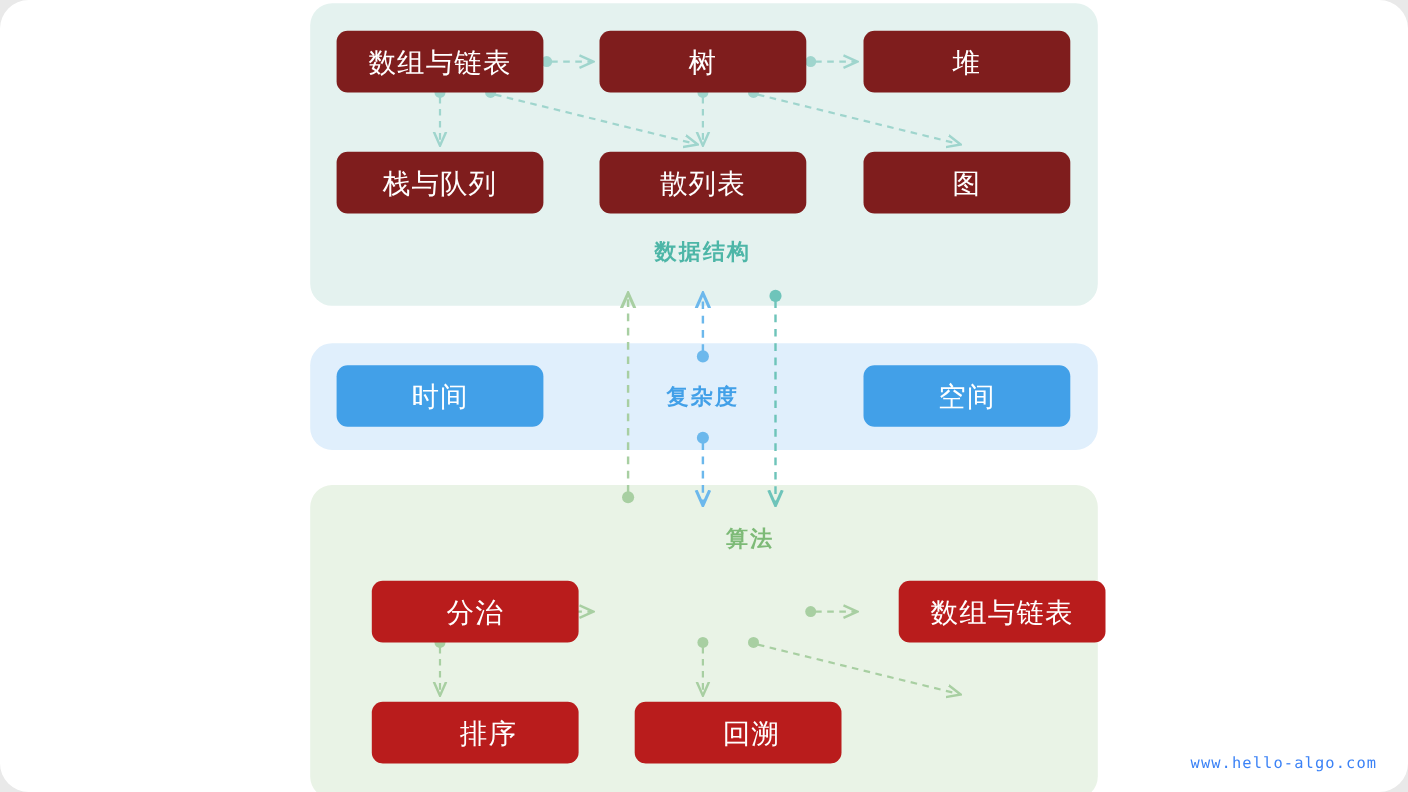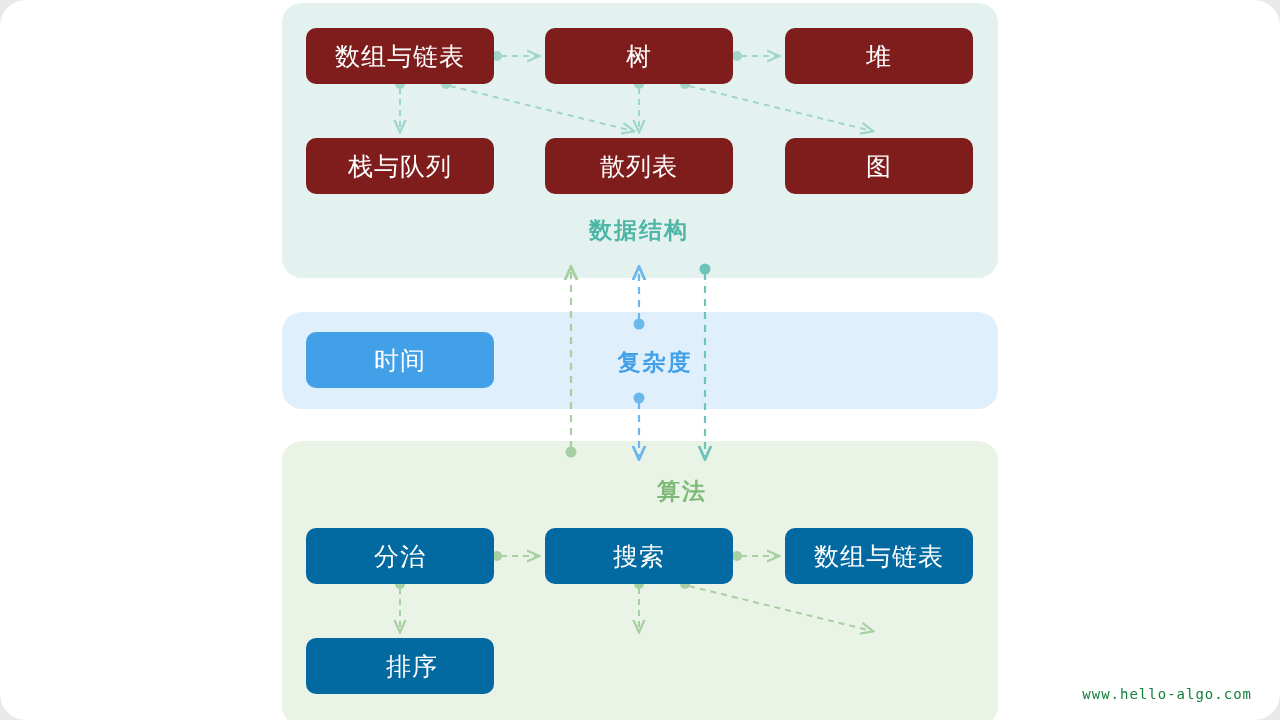--- a/index.html
+++ b/index.html
@@ -59,67 +59,67 @@
     align-items: center;
     justify-content: center;
     color: #ffffff;
     font-size: 25px;
     letter-spacing: 1px;
     box-sizing: border-box;
     z-index: 4;
   }
   .node.teal  { background: #7f1d1d; }
   .node.blue  { background: #42a0e8; }
-  .node.green { background: #0369a1; }
+  .node.green { background: #b91c1c; margin-left: 32px; }
 
   
   .col-1 { left: 306px; }
   .col-2 { left: 545px; }
   .col-3 { left: 785px; }
 
   
   .ds-row-1   { top: 28px; }
   .ds-row-2   { top: 138px; }
   .cx-row     { top: 332px; }
   .algo-row-1 { top: 528px; }
   .algo-row-2 { top: 638px; padding-left: 24px; }
 
   
   .section-title {
     position: absolute;
-    font-size: 23px;
+    font-size: 20px;
     font-weight: bold;
     letter-spacing: 2px;
     z-index: 5;
     white-space: nowrap;
     transform: translateX(-50%);
   }
   #title-ds   { left: 639px; top: 215px; color: #4db6a7; }
-  #title-cx   { left: 639px; top: 347px; color: #42a0e8; margin-left: 16px; }
+  #title-cx   { left: 639px; top: 347px; color: #42a0e8; }
   #title-algo { left: 639px; top: 476px; color: #7dba77; margin-left: 43px; }
 
   
   #connectors {
     position: absolute;
     left: 0;
     top: 0;
     width: 1280px;
     height: 720px;
     z-index: 3;
     pointer-events: none;
   }
 
   
   #watermark {
     position: absolute;
     right: 28px;
     bottom: 18px;
     font-family: "DejaVu Sans Mono", "Liberation Mono", monospace;
     font-size: 14px;
-    color: #15803d;
+    color: #3b82f6;
     letter-spacing: 1px;
     z-index: 9;
   }
 </style>
 </head>
 <body>
 
 <div id="page">
 
   <svg id="connectors" viewBox="0 0 1280 720" width="1280" height="720">
@@ -243,35 +243,38 @@
     <span>图</span>
   </div>
 
   <div class="section-title" id="title-ds">数据结构</div>
 
   <div class="section-card" id="card-cx"></div>
 
   <div class="node blue col-1 cx-row">
     <span>时间</span>
   </div>
+  <div class="node blue col-3 cx-row">
+    <span>空间</span>
+  </div>
 
   <div class="section-title" id="title-cx">复杂度</div>
 
   <div class="section-card" id="card-algo"></div>
 
   <div class="section-title" id="title-algo">算法</div>
 
   <div class="node green col-1 algo-row-1">
     <span>分治</span>
   </div>
-  <div class="node green col-2 algo-row-1">
-    <span>搜索</span>
-  </div>
   <div class="node green col-3 algo-row-1">
     <span>数组与链表</span>
   </div>
   <div class="node green col-1 algo-row-2">
     <span>排序</span>
   </div>
+  <div class="node green col-2 algo-row-2">
+    <span>回溯</span>
+  </div>
 
   <div id="watermark">www.hello-algo.com</div>
 
 </div>
 
 </body></html>

